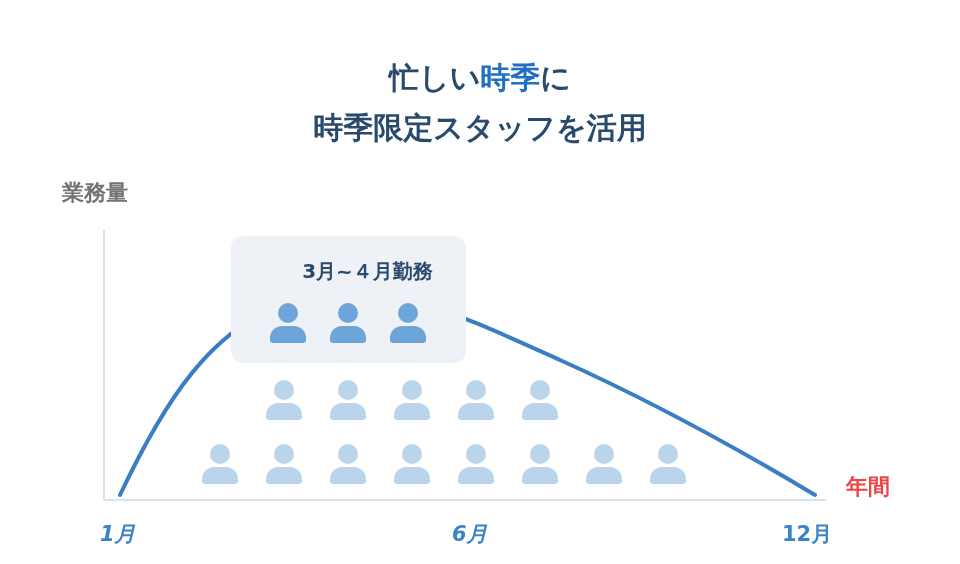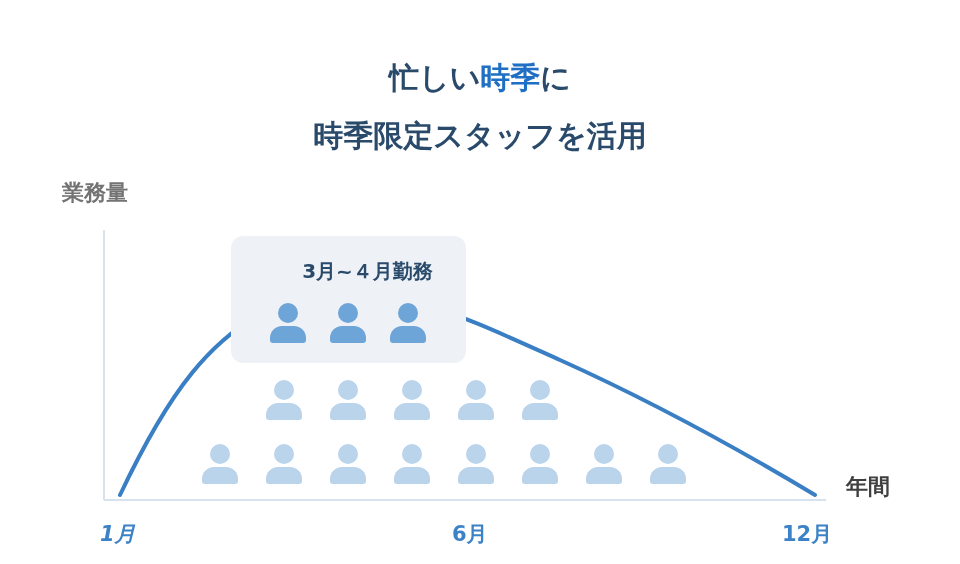--- a/index.html
+++ b/index.html
@@ -1,26 +1,26 @@
 <!DOCTYPE html>
 <html><head>
 <meta charset="utf-8">
 <style>
   html, body { margin: 0; padding: 0; background: #ffffff; }
   body { width: 960px; height: 564px; position: relative; overflow: hidden;
          font-family: "DejaVu Sans", "Liberation Sans", sans-serif; }
   .title { position: absolute; left: 0; width: 960px; text-align: center;
            color: #2a4a6b; font-weight: bold; font-size: 30px; line-height: 40px; }
   .title.l1 { top: 58px; }
-  .title.l2 { top: 116px; }
+  .title.l2 { top: 108px; }
   .accent { color: #1f6fc4; }
   .ylabel { position: absolute; left: 62px; top: 178px; font-size: 22px;
             font-weight: bold; color: #737373; }
   .xlabel { position: absolute; left: 846px; top: 472px; font-size: 22px;
-            font-weight: bold; color: #404040; }
+            font-weight: bold; color: #ef4444; }
   .tick { position: absolute; top: 520px; font-size: 21px; font-weight: bold; color: #3c82c6; }
   svg.chart { position: absolute; left: 0; top: 0; }
   .callout { position: absolute; left: 231px; top: 236px; width: 235px; height: 127px;
              background: #eef2f7; border-radius: 12px; }
   .callout-text { position: absolute; left: 0; width: 273px; top: 22px; text-align: center;
                   font-size: 20px; font-weight: bold; color: #2a4a6b; }
   .person { position: absolute; width: 36px; height: 40px; }
   .person .head { position: absolute; left: 8px; top: 0; width: 20px; height: 20px; border-radius: 50%; }
   .person .body { position: absolute; left: 0; top: 23px; width: 36px; height: 17px;
                   border-radius: 12px 12px 3px 3px; }
@@ -108,14 +108,14 @@
 <div class="person light" style="left:586px; top:444px;">
     <div class="head"></div>
     <div class="body"></div>
   </div>
 <div class="person light" style="left:650px; top:444px;">
     <div class="head"></div>
     <div class="body"></div>
   </div>
 
 <div class="tick" style="left:100px;font-style:italic;">1月</div>
-<div class="tick" style="left:452px;">6月</div>
+<div class="tick" style="left:452px;font-style:italic;">6月</div>
 <div class="tick" style="left:782px;">12月</div>
 
 </body></html>

